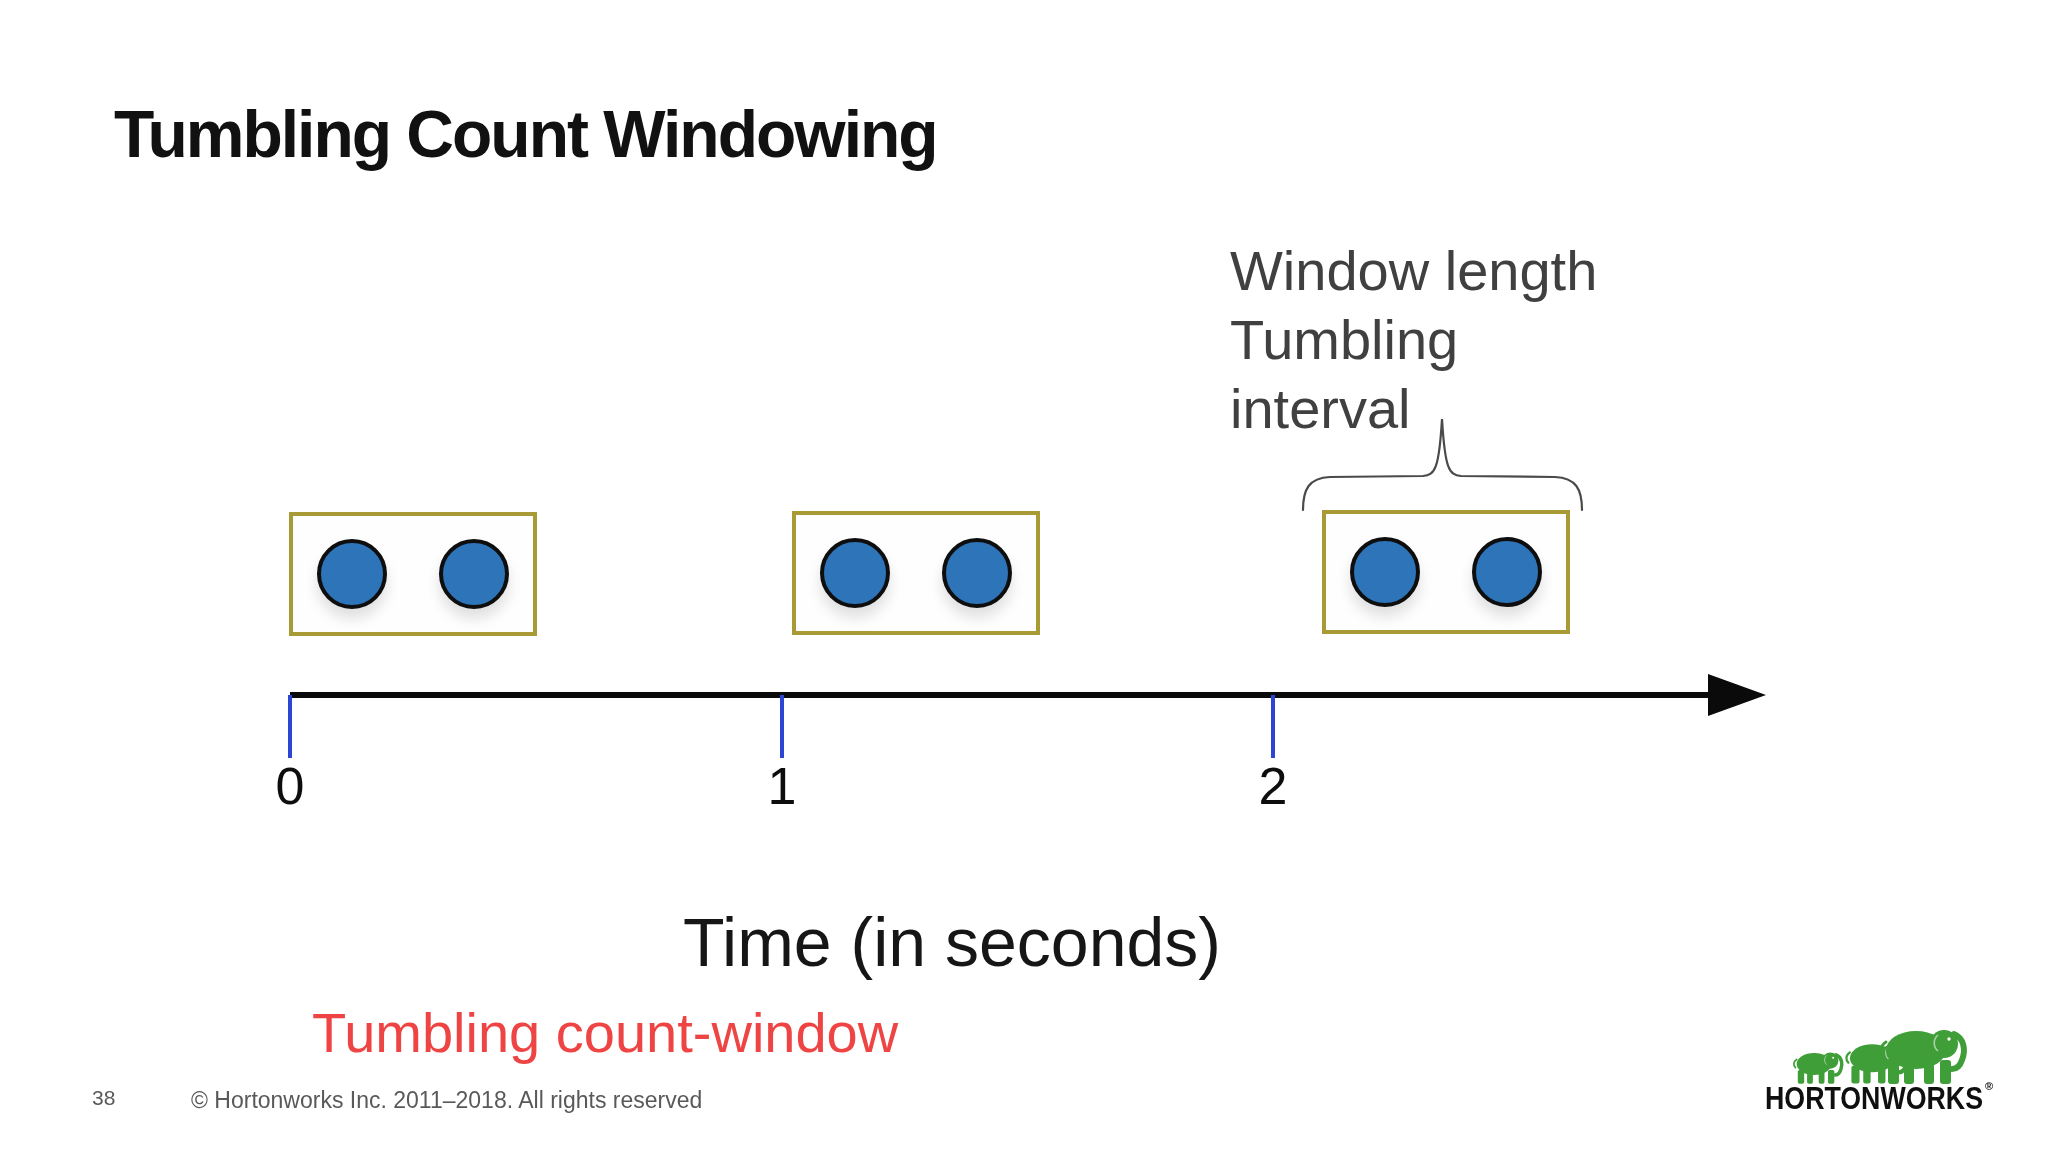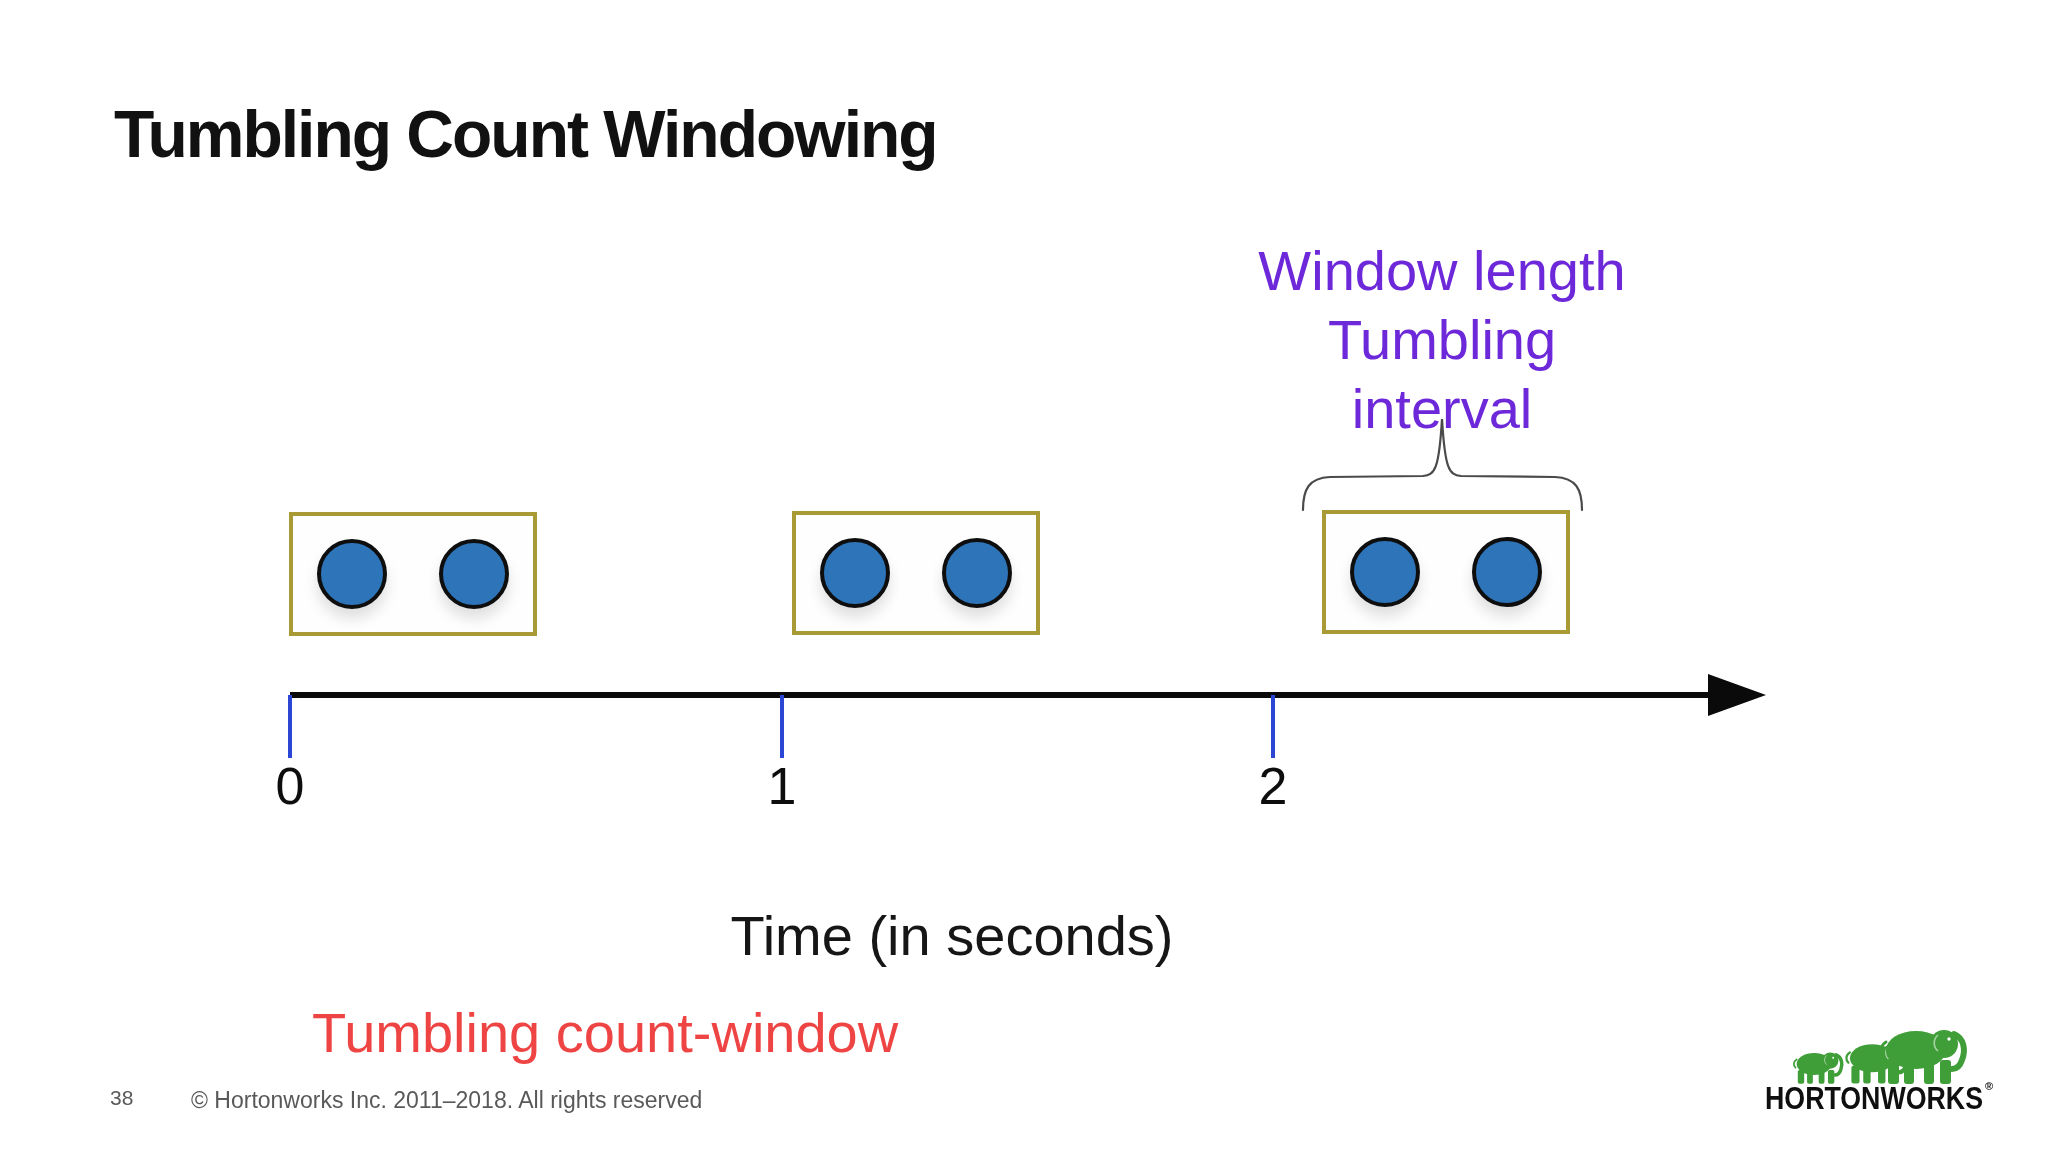--- a/index.html
+++ b/index.html
@@ -3,22 +3,22 @@
 <meta charset="utf-8">
 <style>
   html,body{margin:0;padding:0;}
   body{width:2048px;height:1152px;overflow:hidden;background:#ffffff;
        font-family:"Liberation Sans","DejaVu Sans",sans-serif;}
   .slide{position:relative;width:1847px;height:1152px;background:#ffffff;}
 
   .title{position:absolute;left:114px;top:96px;font-size:66px;font-weight:bold;
          color:#111;letter-spacing:-2px;white-space:nowrap;}
 
-  .annotation{position:absolute;left:1230px;top:236px;width:424px;text-align:center;
-              font-size:56px;line-height:69px;color:#6d28d9;}
+  .annotation{position:absolute;left:1230px;top:236px;width:424px;text-align:left;
+              font-size:56px;line-height:69px;color:#404040;}
 
   .brace-svg{position:absolute;left:1300px;top:413px;width:285px;height:100px;}
   .brace-path{fill:none;stroke:var(--brace);stroke-width:2.2px;stroke-linecap:round;}
 
   .window-box{position:absolute;width:248px;height:124px;box-sizing:border-box;
               border:4px solid var(--window-border);background:var(--window-bg);
               display:flex;align-items:center;justify-content:center;gap:52px;}
   .win-1{left:289px;top:512px;}
   .win-2{left:792px;top:511px;}
   .win-3{left:1322px;top:510px;}
@@ -29,25 +29,25 @@
   .timeline-svg{position:absolute;left:280px;top:670px;width:1510px;height:92px;}
   .axis-line{stroke:var(--axis);stroke-width:6px;}
   .axis-head{fill:var(--axis);}
   .tick-line{stroke:var(--tick);stroke-width:4px;}
 
   .tick-label{position:absolute;top:756px;width:80px;text-align:center;
               font-size:52px;color:#0d0d0d;}
   .tl-0{left:250px;} .tl-1{left:742px;} .tl-2{left:1233px;}
 
   .time-label{position:absolute;left:650px;top:903px;width:604px;text-align:center;
-              font-size:56px;color:#161616;}
+              font-size:68px;color:#161616;}
   .caption{position:absolute;left:312px;top:1000px;font-size:56px;color:#ef4444;
            white-space:nowrap;}
 
-  .footer-page{position:absolute;left:110px;top:1086px;font-size:21px;color:var(--footer-text);}
+  .footer-page{position:absolute;left:92px;top:1086px;font-size:21px;color:var(--footer-text);}
   .footer-copy{position:absolute;left:191px;top:1087px;font-size:23px;color:var(--footer-text);}
 
   .logo-svg{position:absolute;left:1756px;top:1016px;width:240px;height:100px;}
   .ele{fill:var(--logo-green);}
   .ele-line{fill:none;stroke:var(--logo-green);stroke-width:6px;stroke-linecap:round;}
   .ele-tail{fill:none;stroke:var(--logo-green);stroke-width:3px;stroke-linecap:round;}
   .ele-ear{fill:none;stroke:#ffffff;stroke-width:1.6px;opacity:.55;}
   .ele-eye{fill:#ffffff;}
   .logo-word{font-family:"Liberation Sans","DejaVu Sans",sans-serif;font-weight:bold;
              font-size:31px;fill:#0f0f0f;}

